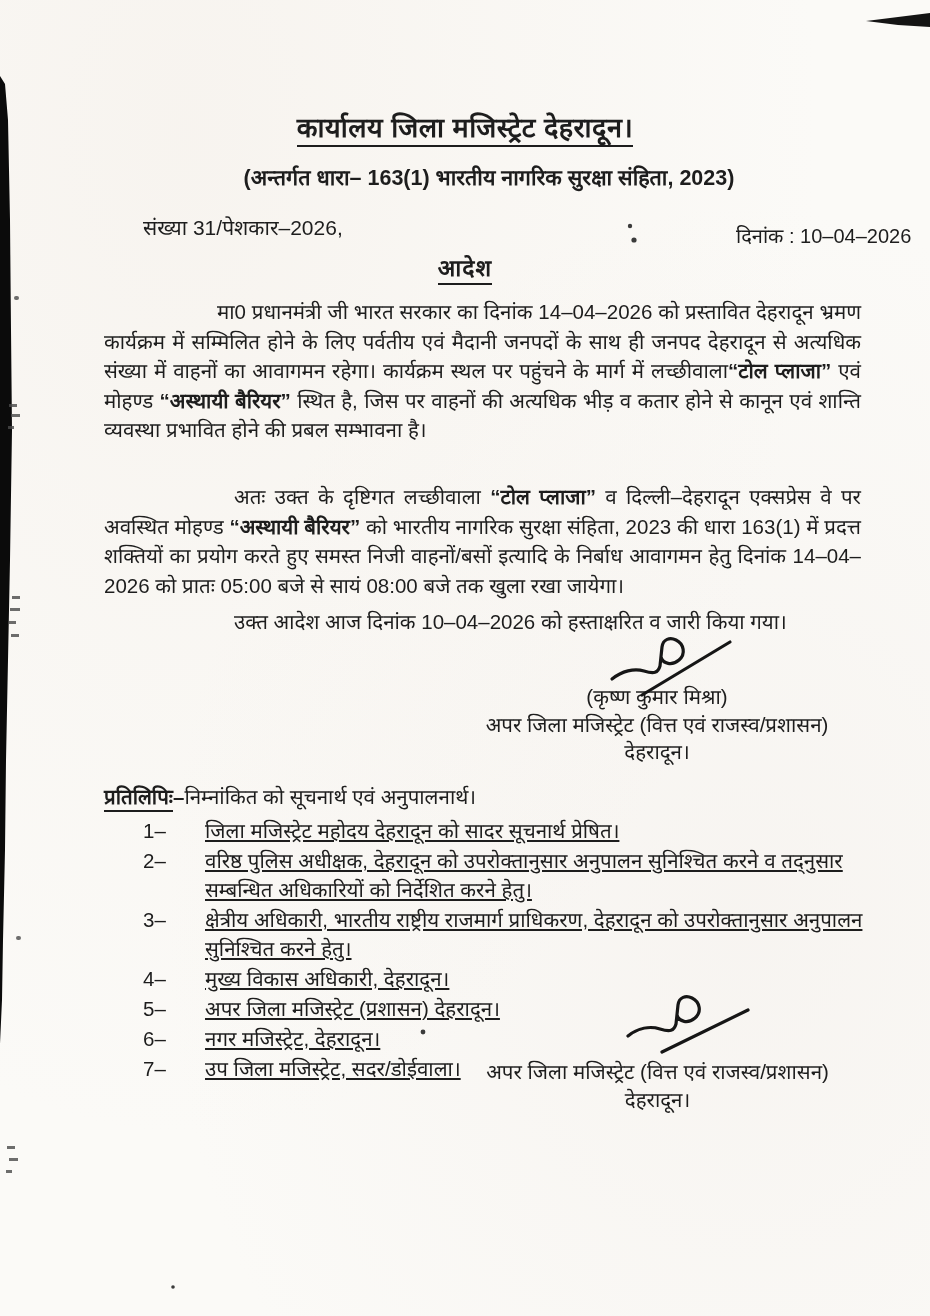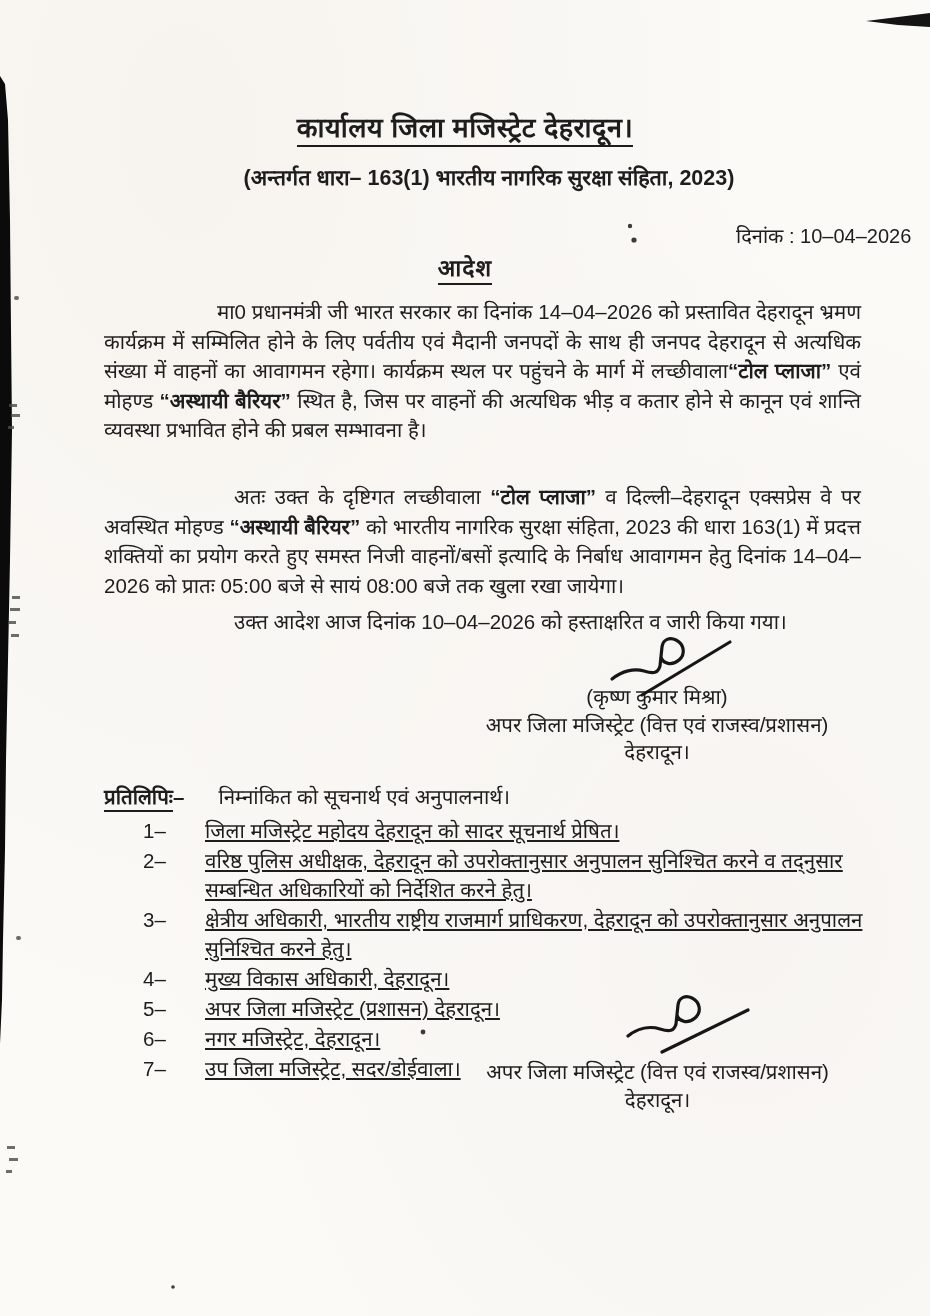--- a/index.html
+++ b/index.html
@@ -38,21 +38,21 @@
   .sig{position:absolute;z-index:2;}
   .sig path{fill:none;stroke:#161616;stroke-width:3.2;stroke-linecap:round;}
   .sig1{top:633px;left:606px;}
   .sig2{top:992px;left:622px;}
 
   .sigblock{text-align:center;font-size:20.5px;line-height:27.5px;}
   .sb1{top:683px;left:452px;width:410px;}
   .sb2{top:1058px;left:450px;width:415px;}
 
   .copyline{top:782px;left:104px;font-size:20.5px;}
-  .copyline .note{margin-left:34px;}
+  .copyline .note{}
   .copylist{top:816px;left:143px;width:727px;margin:0;padding:0;list-style:none;font-size:20.5px;line-height:29px;}
   .copylist li{display:flex;align-items:flex-start;margin:0 0 1px 0;}
   .copylist .marker{flex:none;width:62px;}
   .copylist .itext{flex:1;text-decoration:underline;}
 </style>
 </head>
 <body>
 
 <div class="page">
 
@@ -78,20 +78,21 @@
       <circle cx="634" cy="240" r="2.6"></circle>
       <circle cx="423" cy="1032" r="2.4"></circle>
       <circle cx="173" cy="1287" r="1.8"></circle>
     </g>
   </svg>
 
   <div class="layer title">
     <span class="u">कार्यालय जिला मजिस्ट्रेट देहरादून।</span>
   </div>
   <div class="layer subtitle">(अन्तर्गत धारा– 163(1) भारतीय नागरिक सुरक्षा संहिता, 2023)</div>
+  <div class="layer refno">संख्या  31/पेशकार–2026,</div>
   <div class="layer dateline">दिनांक : 10–04–2026</div>
   <div class="layer orderhead">
     <span class="u">आदेश</span>
   </div>
 
   <p class="layer bodytext p1"><span>मा0 प्रधानमंत्री जी भारत सरकार का दिनांक 14–04–2026 को प्रस्तावित देहरादून भ्रमण कार्यक्रम में सम्मिलित होने के लिए पर्वतीय एवं मैदानी जनपदों के साथ ही जनपद देहरादून से अत्यधिक संख्या में वाहनों का आवागमन रहेगा। कार्यक्रम स्थल पर पहुंचने के मार्ग में लच्छीवाला</span><span class="b">“टोल प्लाजा”</span><span> एवं मोहण्ड </span><span class="b">“अस्थायी बैरियर”</span><span> स्थित है, जिस पर वाहनों की अत्यधिक भीड़ व कतार होने से कानून एवं शान्ति व्यवस्था प्रभावित होने की प्रबल सम्भावना है।</span></p>
 
   <p class="layer bodytext p2"><span>अतः उक्त के दृष्टिगत लच्छीवाला </span><span class="b">“टोल प्लाजा”</span><span> व दिल्ली–देहरादून एक्सप्रेस वे पर अवस्थित मोहण्ड </span><span class="b">“अस्थायी बैरियर”</span><span> को भारतीय नागरिक सुरक्षा संहिता, 2023 की धारा 163(1) में प्रदत्त शक्तियों का प्रयोग करते हुए समस्त निजी वाहनों/बसों इत्यादि के निर्बाध आवागमन हेतु दिनांक 14–04–2026 को प्रातः 05:00 बजे से सायं 08:00 बजे तक खुला रखा जायेगा।</span></p>
 
   <p class="layer bodytext p3">उक्त आदेश आज दिनांक 10–04–2026 को हस्ताक्षरित व जारी किया गया।</p>

